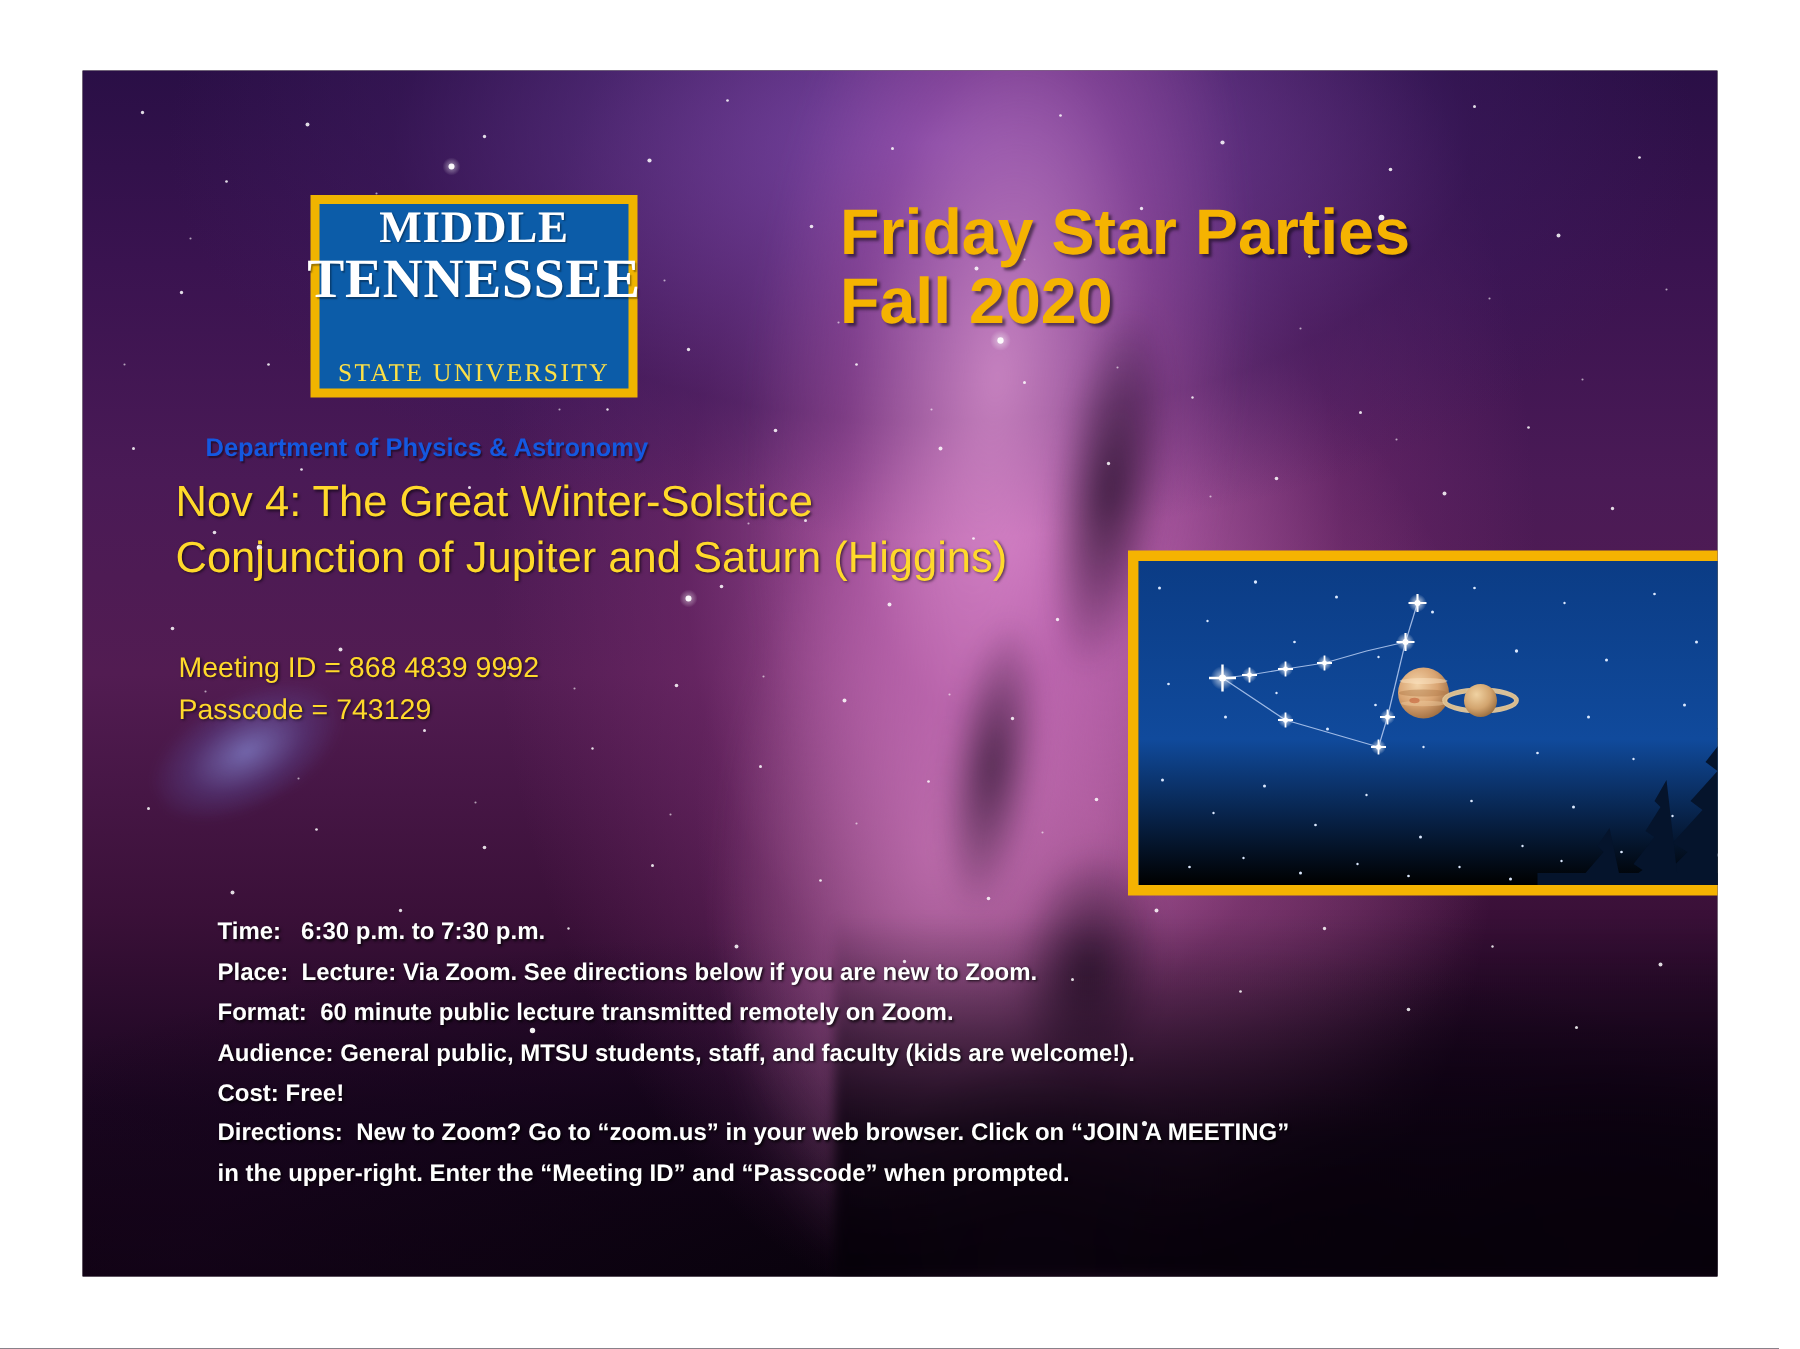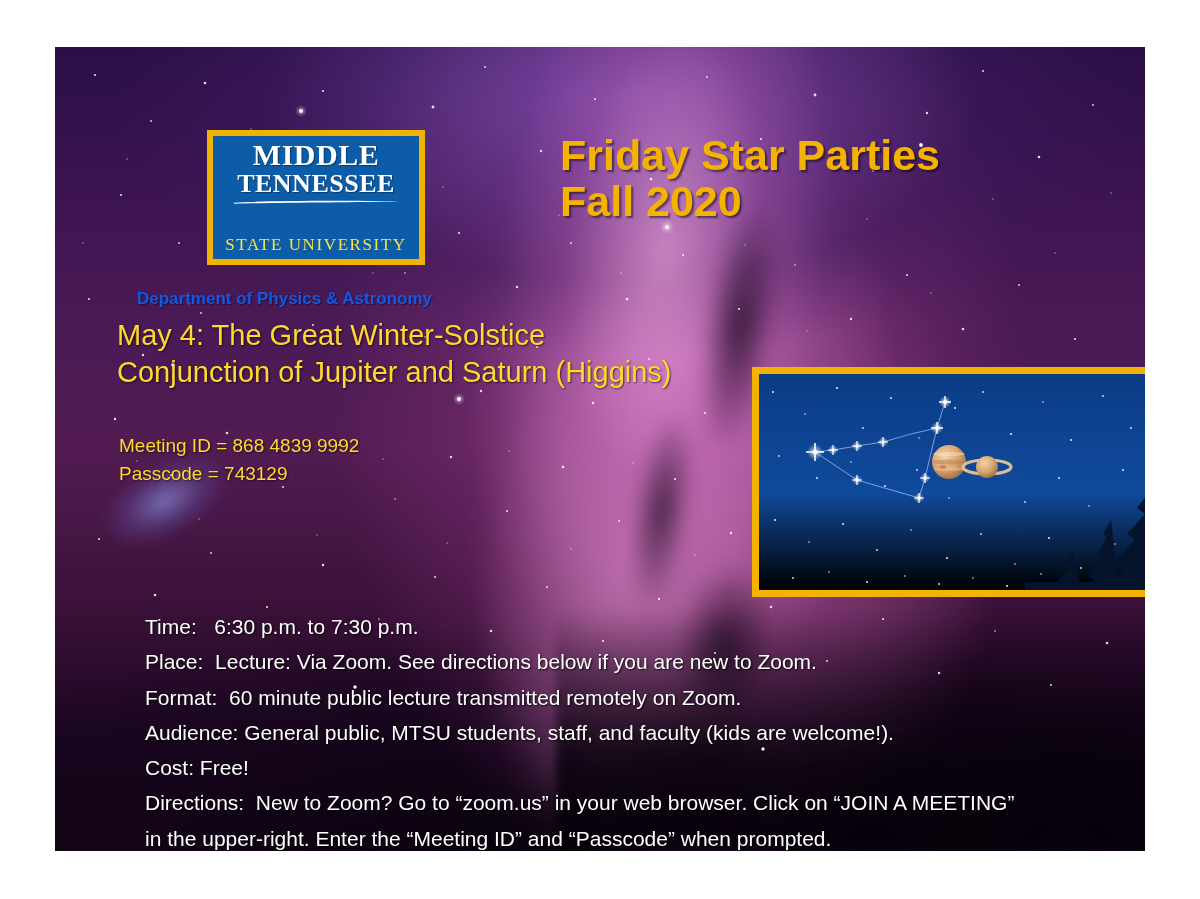--- a/index.html
+++ b/index.html
@@ -75,21 +75,21 @@
   .logo-inner{
     width:100%;height:100%;background:#0C5CA8;
     display:flex;flex-direction:column;align-items:center;justify-content:center;
     box-sizing:border-box;padding:4px 0 6px;
   }
   .logo-l1,.logo-l2{
     color:#ffffff;font-family:"Liberation Serif", serif;font-weight:bold;
     letter-spacing:.5px;line-height:1;text-shadow:1px 1px 1px rgba(0,0,0,.35);
   }
   .logo-l1{font-size:30px;}
-  .logo-l2{font-size:26px;margin-top:1px;}
+  .logo-l2{font-size:37px;margin-top:1px;}
   .swoosh{width:82%;height:12px;margin:3px 0 2px;}
   .logo-l3{
     color:#fde047;font-family:"Liberation Serif", serif;font-size:17px;
     letter-spacing:1.6px;line-height:1;margin-top:30px;
   }
 
   
   .main-title{
     position:absolute;left:505px;top:85px;width:520px;
     color:#F5B301;font-weight:bold;font-size:43px;line-height:1.08;
@@ -116,21 +116,21 @@
   .inset{
     position:absolute;left:697px;top:320px;width:416px;height:230px;
     background:#F5B301;padding:7px;box-sizing:border-box;
   }
   .inset-img{position:relative;width:100%;height:100%;overflow:hidden;background:#0d3f82;}
   .inset-img svg{display:block;width:100%;height:100%;}
 
   
   .details{
     position:absolute;left:90px;top:562px;width:980px;
-    color:#ffffff;font-weight:normal;font-size:21px;line-height:1.68;
+    color:#ffffff;font-weight:bold;font-size:16px;line-height:1.68;
     text-shadow:1px 1px 2px rgba(0,0,0,.85);
   }
   .details .row{white-space:pre-wrap;}
   .details .indent{padding-left:78px;}
 </style>
 </head>
 <body>
 
 <div class="page">
 
@@ -306,21 +306,21 @@
     </div>
 
     <div class="main-title">
       <div>Friday Star Parties</div>
       <div>Fall 2020</div>
     </div>
 
     <div class="dept">Department of Physics &amp; Astronomy</div>
 
     <div class="event">
-      <div>May 4: The Great Winter-Solstice</div>
+      <div>Nov 4: The Great Winter-Solstice</div>
       <div>Conjunction of Jupiter and Saturn (Higgins)</div>
     </div>
 
     <div class="meeting">
       <div>Meeting ID = 868 4839 9992</div>
       <div>Passcode = 743129</div>
     </div>
 
     <div class="inset">
       <div class="inset-img">

